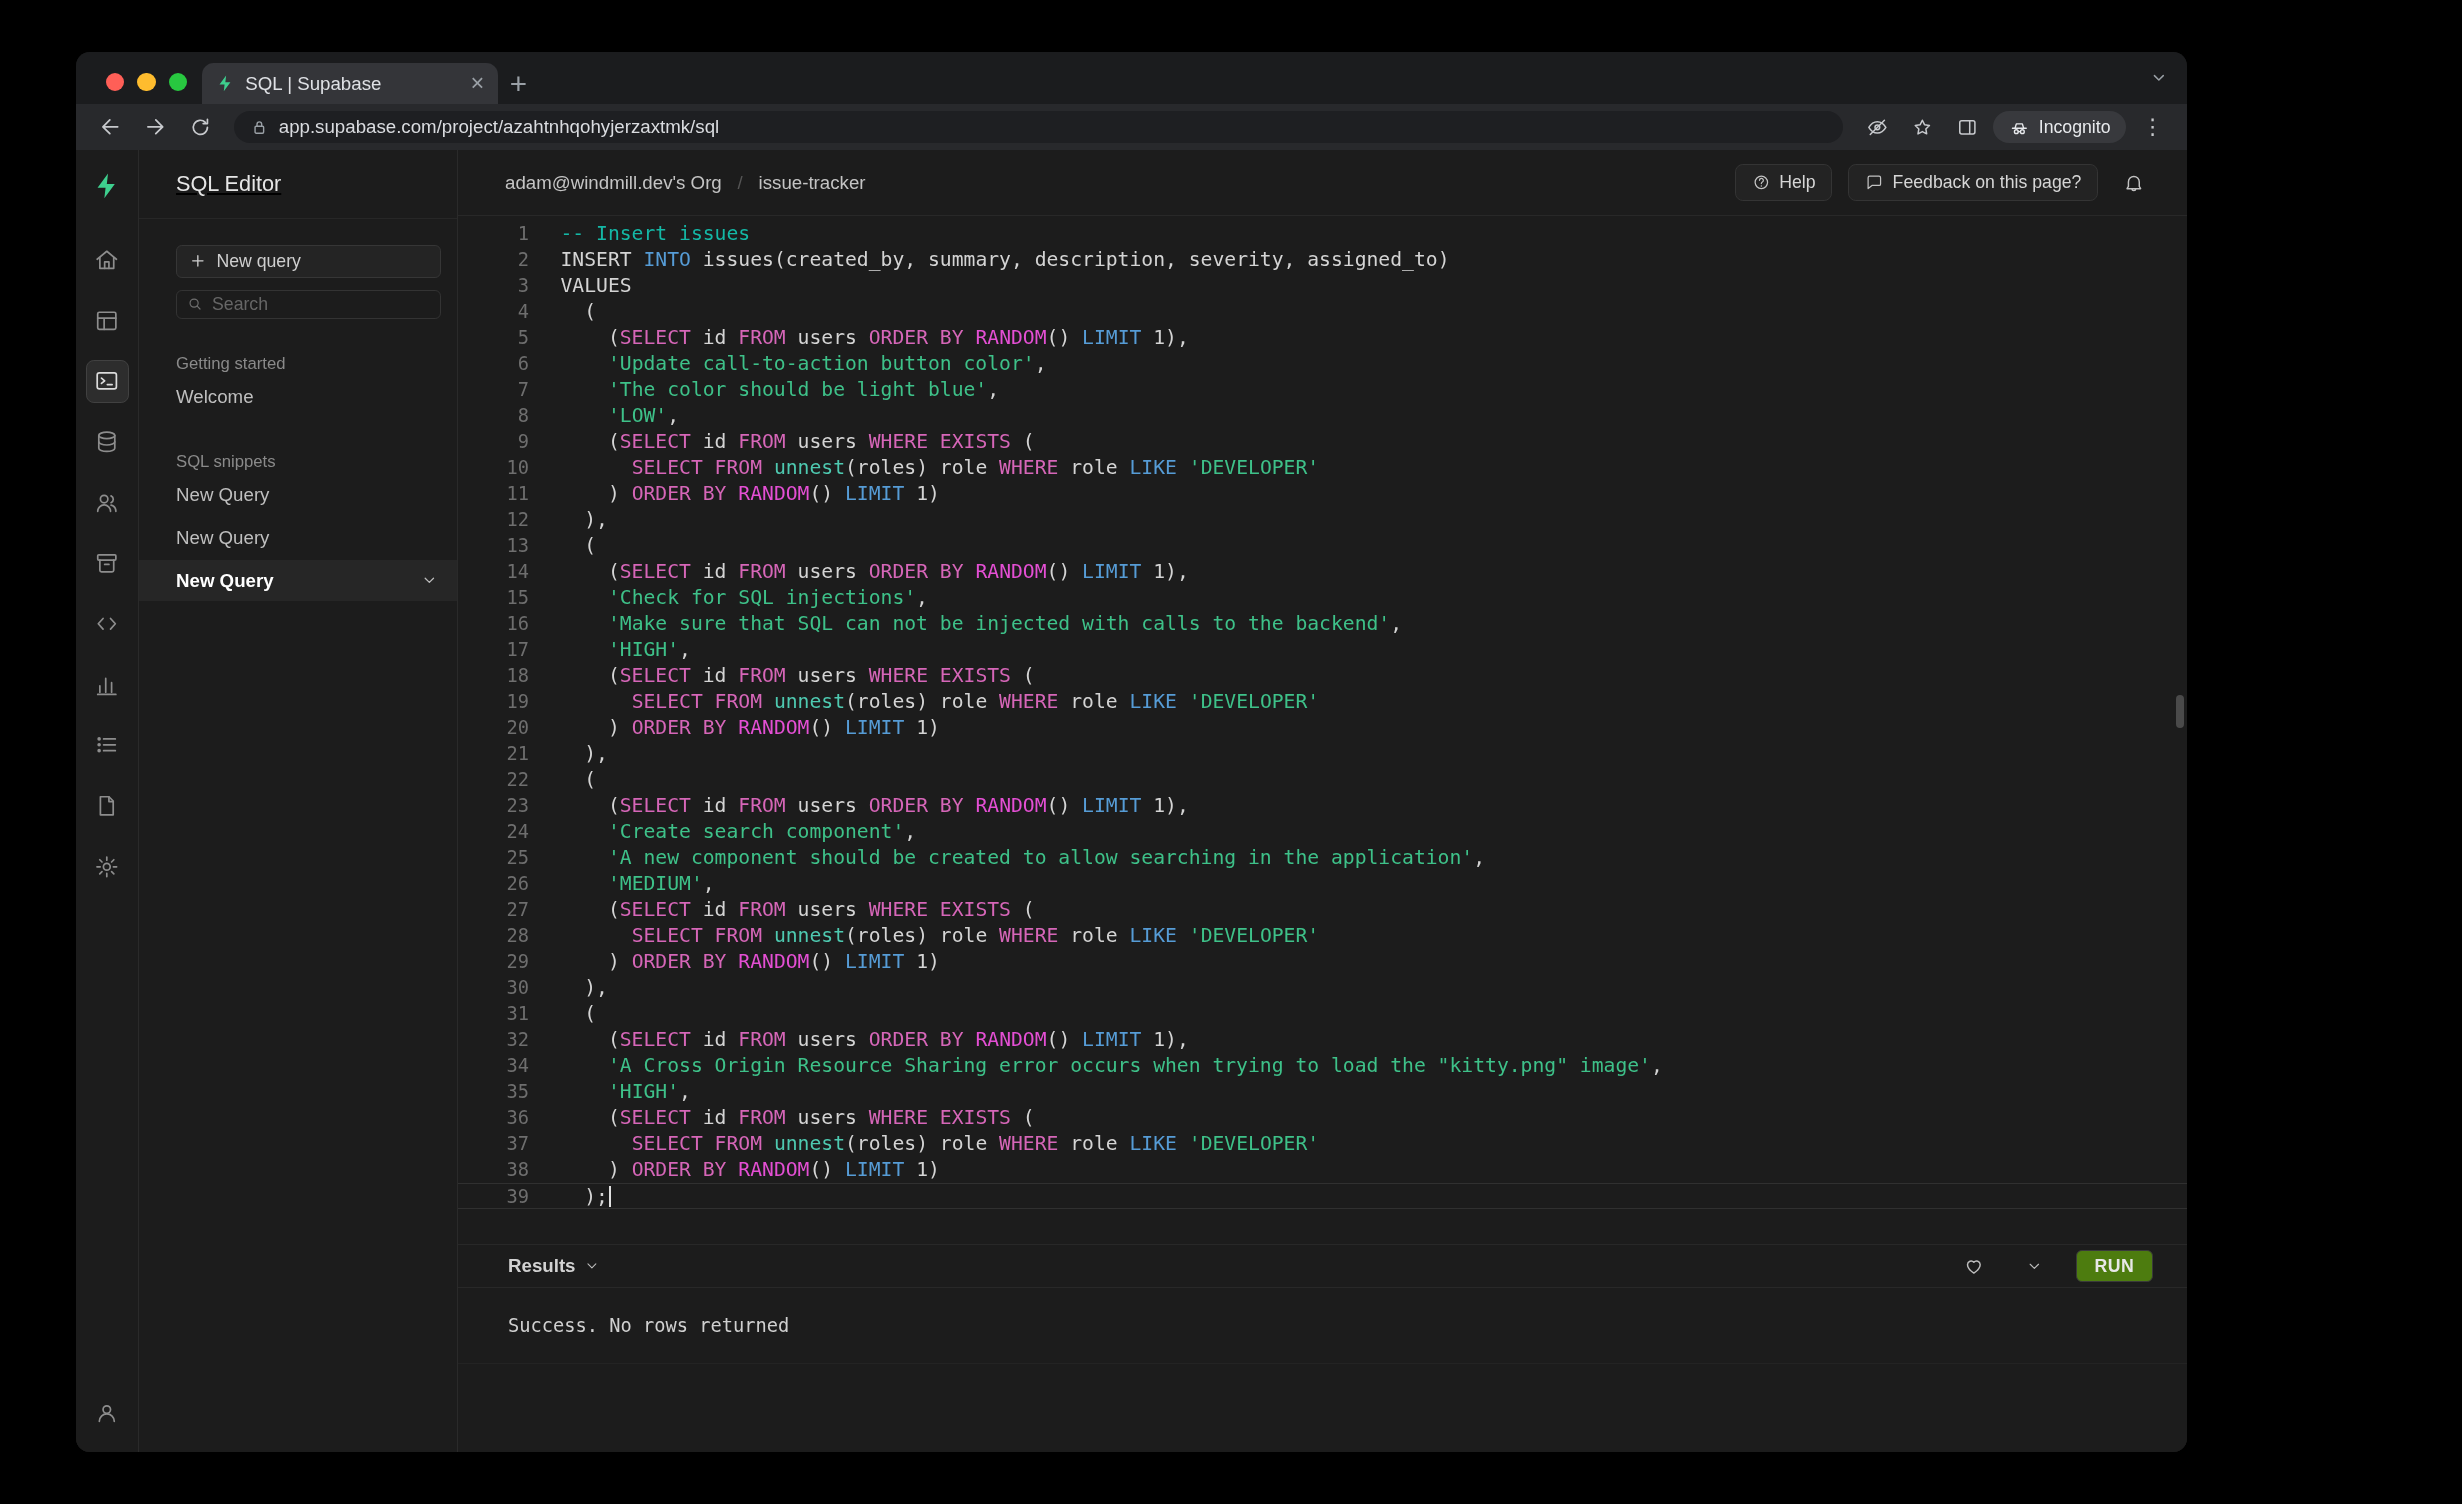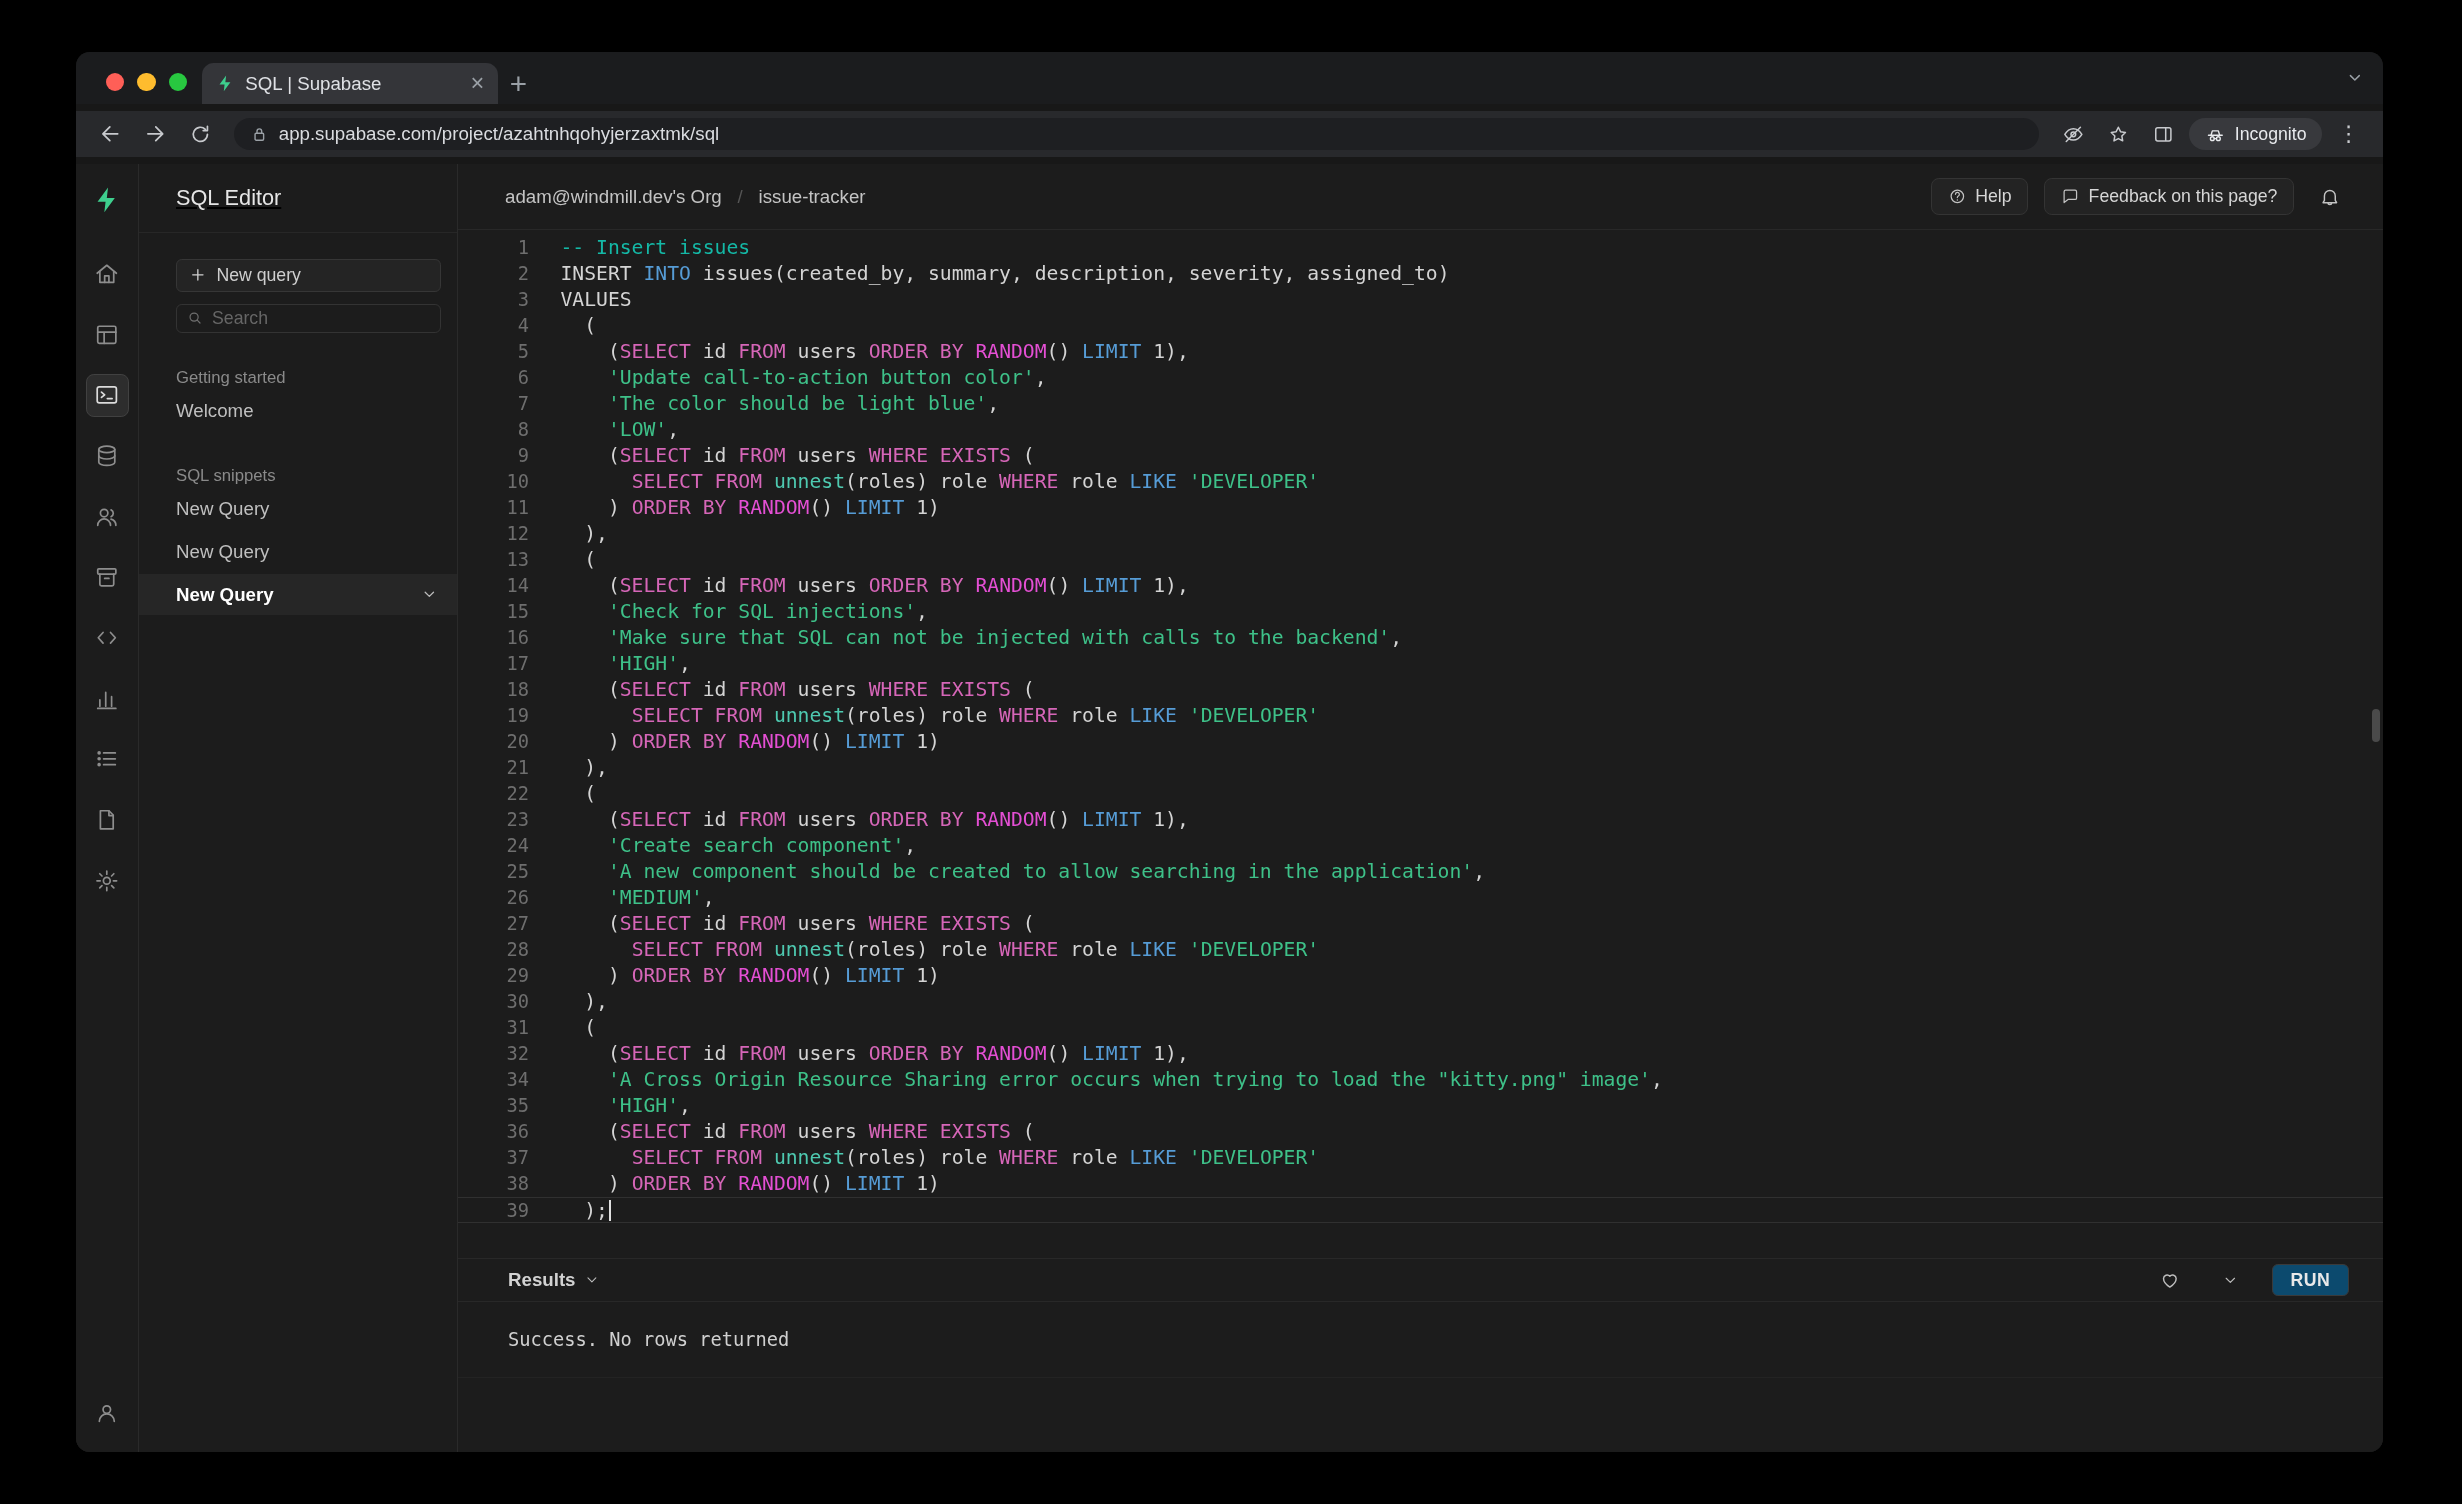--- a/index.html
+++ b/index.html
@@ -1,20 +1,20 @@
 <!DOCTYPE html>
 <html><head>
 <meta charset="utf-8">
 <style>
   * { margin:0; padding:0; box-sizing:border-box; }
   html,body { width:2463px; height:1504px; background:#000; font-family:"Liberation Sans",sans-serif; overflow:hidden; }
 
-  .window { position:absolute; left:76px; top:52px; width:2307px; height:1400px;
+  .window { position:absolute; left:76px; top:52px; width:2111px; height:1400px;
             border-radius:13.8px; overflow:hidden; background:#181818;
-            box-shadow:0 39px 118px rgba(0,0,0,.8); display:flex; flex-direction:column;gap:7px; }
+            box-shadow:0 39px 118px rgba(0,0,0,.8); display:flex; flex-direction:column; }
 
   
   .tabstrip { height:52px; background:#1b1c1e; position:relative; display:flex; align-items:flex-end; flex:none; }
   .traffic { position:absolute; left:29.6px; top:20.7px; display:flex; gap:12.8px; }
   .tl { width:18.7px; height:18.7px; border-radius:50%; }
   .tl.red { background:#ff5f57; } .tl.yellow { background:#febc2e; } .tl.green { background:#28c840; }
   .tab { margin-left:126px; width:296px; height:41px; background:#343539; border-radius:11.8px 11.8px 0 0;
          display:flex; align-items:center; padding:0 13.8px; gap:10.8px; }
   .tab-title { color:#dfe1e5; font-size:18.7px; flex:1; white-space:nowrap; overflow:hidden; }
   .tab-close { color:#9aa0a6; font-size:23.6px; line-height:1; cursor:default; }
@@ -85,21 +85,21 @@
   .tk-f { color:#e44fd4; } .tk-o { color:#569cd6; } .tk-s { color:#3ec189; } .tk-t { color:#4ec9b0; }
   .cursor { display:inline-block; width:2px; height:20.7px; background:#e0e0e0; vertical-align:-3.9px; margin-left:1px; }
   .scroll-thumb { position:absolute; right:3px; top:479px; width:7.9px; height:33px; background:#4a4a4a; border-radius:3.9px; }
 
   
   .resultsbar { height:44px; border-top:1px solid #282828; border-bottom:1px solid #282828; display:flex;
                 align-items:center; padding:0 34px 0 50px; flex:none;font-weight:bold; }
   .results-label { color:#d2d2d2; font-size:18.7px; display:flex; align-items:center; gap:8.9px; }
   .resultsbar svg { stroke:#bdbdbd; fill:none; stroke-width:1.6; stroke-linecap:round; stroke-linejoin:round; }
   .results-right { margin-left:auto; display:flex; align-items:center; gap:21.7px; }
-  .runbtn { height:31.5px; padding:0 17.7px; background:#0c4a6e; border:1px solid #3a3a3a; border-radius:5.9px;
+  .runbtn { height:31.5px; padding:0 17.7px; background:#4d7c0f; border:1px solid #3a3a3a; border-radius:5.9px;
             color:#e8e8e8; font-size:17.7px; letter-spacing:0.5px; display:flex; align-items:center; }
   .resultsmsg { height:76px; display:flex; align-items:center; padding-left:50px; border-bottom:1px solid #232323;
                 font-family:"DejaVu Sans Mono",monospace; font-size:18.7px; color:#d0d0d0; flex:none; }
   .bottomspace { flex:1; }
 </style>
 </head>
 <body>
 
 <div class="window">
 

